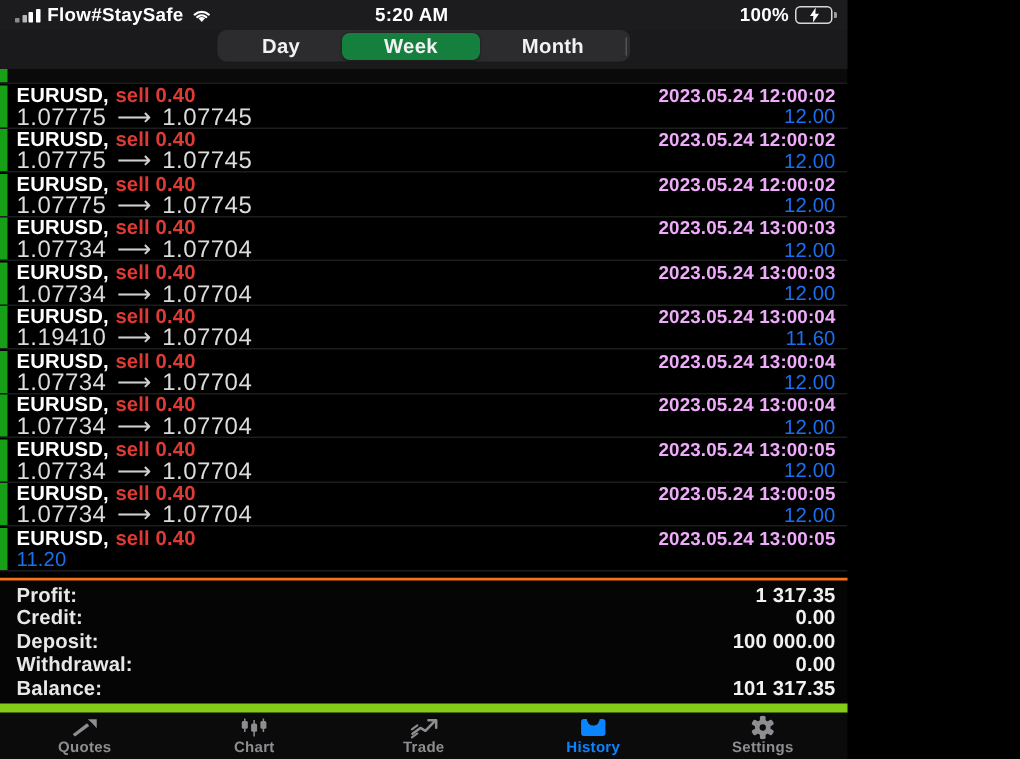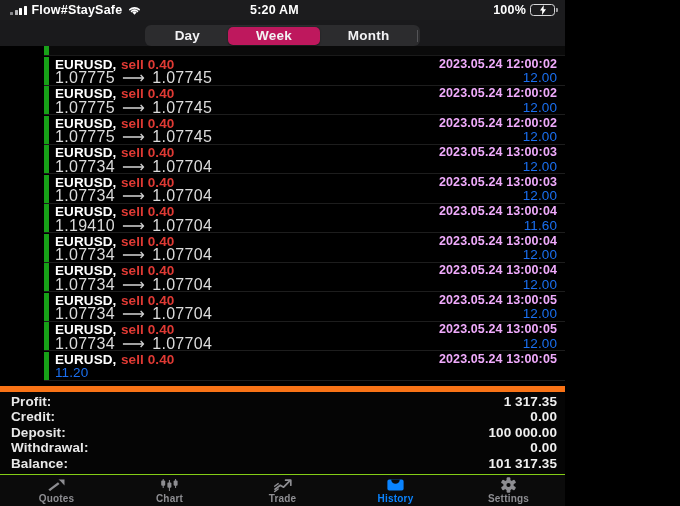--- a/index.html
+++ b/index.html
@@ -106,21 +106,21 @@
     width: 8px; height: 10px;
   }
 
   
   .segbar {
     position: relative;
     height: 26px;
     flex: 0 0 26px;
     background: rgba(28,28,30,.93);
     display: flex;
-    align-items: flex-end;
+    align-items: flex-start;
     justify-content: center;
     z-index: 3;
   }
   .segment-control {
     display: flex;
     align-items: center;
     background: #2c2c2e;
     border-radius: 6px;
     height: 21px;
     padding: 1.5px;
@@ -134,37 +134,36 @@
     height: 18px;
     padding: 0 28px;
     font-size: 13.5px;
     font-weight: bold;
     color: #f2f2f4;
     border-radius: 5px;
     white-space: nowrap;
     letter-spacing: .2px;
   }
   .seg.active {
-    background: #be185d;
+    background: #15803d;
     box-shadow: 0 .5px 1.5px rgba(0,0,0,.5);
   }
   .seg-div {
     width: 1px;
     height: 12px;
     background: #545457;
     flex: 0 0 1px;
   }
 
   
   .list {
     position: relative;
     flex: 1 1 auto;
     overflow: hidden;
     background: #000;
-    margin-left: 44px;
   }
   .row-ghost {
     position: relative;
     height: 9px;
     background: #0a0a0a;
     border-bottom: 1px solid #1a1a1a;
     overflow: hidden;
   }
   .row-ghost .gbar {
     position: absolute; left: 0; top: 0;
@@ -227,21 +226,21 @@
     font-size: 13.5px;
     font-weight: normal;
     color: #1a6ff0;
     letter-spacing: .1px;
   }
 
   
   .summary {
     flex: 0 0 auto;
     background: #050505;
-    border-top: 6px solid #f97316;
+    border-top: 2px solid #f97316;
     padding: 2px 8px 3px 11px;
     box-sizing: border-box;
   }
   .sum-row {
     display: flex;
     align-items: center;
     justify-content: space-between;
     height: 15.5px;
     white-space: nowrap;
   }
@@ -256,21 +255,21 @@
     font-weight: bold;
     color: #f0f0f0;
     letter-spacing: .1px;
   }
 
   
   .tabbar {
     flex: 0 0 31px;
     height: 31px;
     background: #0b0b0b;
-    border-top: 1px solid #84cc16;
+    border-top: 6px solid #84cc16;
     display: flex;
     align-items: stretch;
   }
   .tab {
     flex: 1 1 0;
     display: flex;
     flex-direction: column;
     align-items: center;
     justify-content: center;
     gap: 0px;

